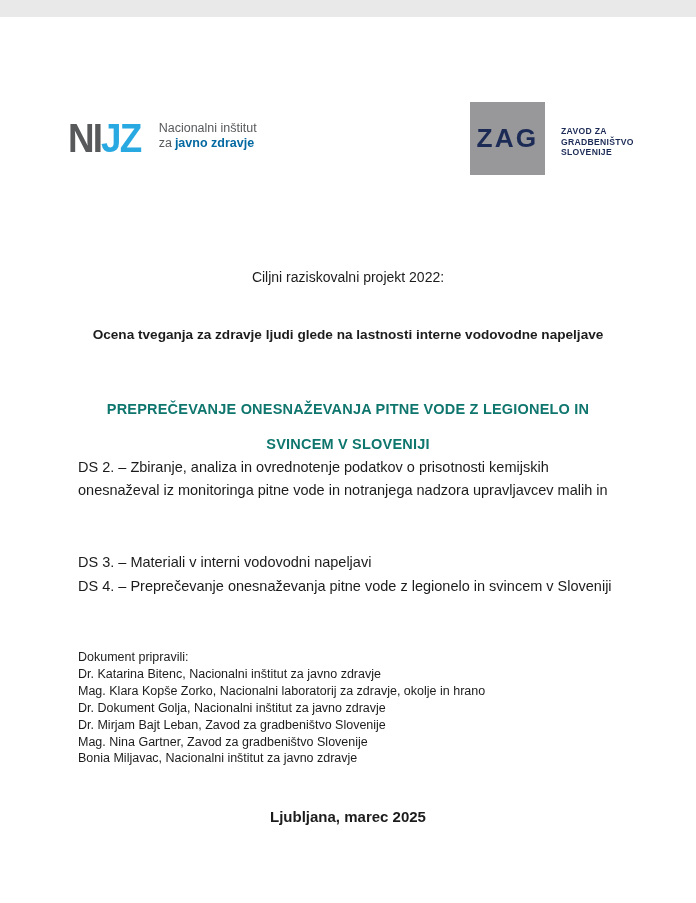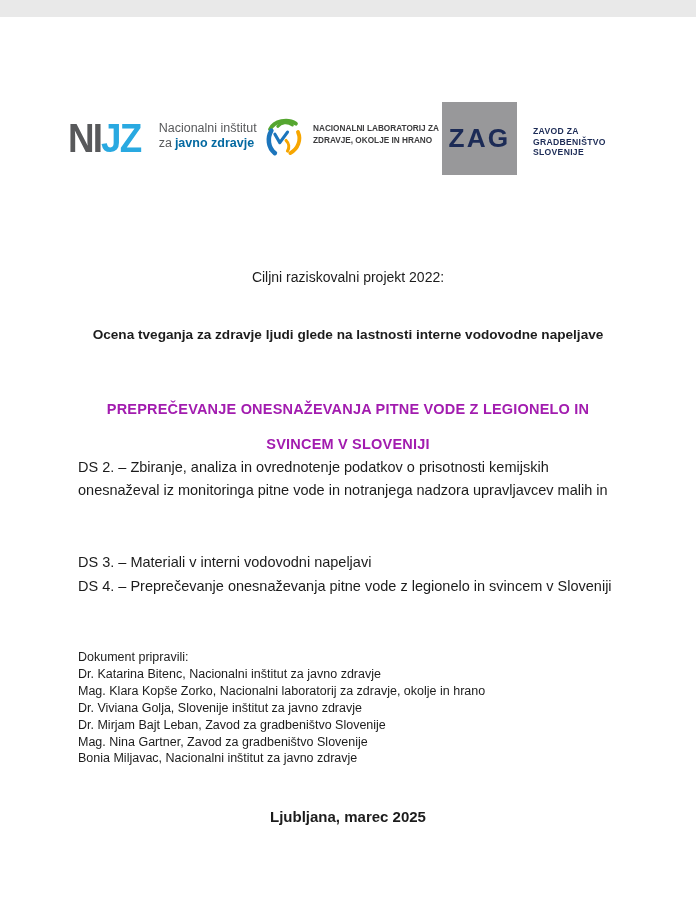--- a/index.html
+++ b/index.html
@@ -30,40 +30,40 @@
   
   .logo-nlzoh{left:263px;top:91px;}
   .nlzoh-icon{width:42px;height:58px;flex:0 0 auto;}
   .nlzoh-text{
     margin-left:8px;margin-top:14px;
     font-size:9.8px;font-weight:700;line-height:11.5px;color:#3B3B3D;
     transform:scaleX(0.84);transform-origin:left top;white-space:nowrap;
   }
 
   
-  .logo-zag{left:442px;top:85px;}
+  .logo-zag{left:470px;top:85px;}
   .zag-box{
     width:75px;height:73px;background:#98989A;
     display:flex;align-items:center;justify-content:center;
   }
   .zag-acronym{
     color:#1C2B56;font-size:25px;font-weight:800;letter-spacing:2px;
     transform:scaleX(1.05);
   }
   .zag-text{
     margin-left:16px;margin-top:24px;
     font-size:8.6px;font-weight:700;line-height:10.5px;letter-spacing:.3px;
     color:#1C2B56;white-space:nowrap;
   }
 
   
   .centerline{position:absolute;left:0;width:100%;text-align:center;white-space:nowrap;}
   .project-line{top:252px;font-size:14px;font-weight:400;}
   .project-title{top:310px;font-size:13.6px;font-weight:700;}
-  .main-title{font-size:14.5px;font-weight:700;color:#a21caf;letter-spacing:.2px;}
+  .main-title{font-size:14.5px;font-weight:700;color:#0f766e;letter-spacing:.2px;}
   .main-title-1{top:384px;}
   .main-title-2{top:419px;}
 
   
   .ds{position:absolute;left:78px;font-size:14.5px;line-height:23.4px;white-space:nowrap;}
   .ds2{top:439px;}
   .ds3{top:534px;}
   .ds4{top:558px;}
   .ds-line{display:block;}
 
@@ -84,34 +84,20 @@
       <span class="nijz-gray">NI</span><span class="nijz-blue">JZ</span>
     </div>
     <div class="nijz-tagline">
       <div>Nacionalni inštitut</div>
       <div>
         <span>za</span><span class="hl">javno zdravje</span>
       </div>
     </div>
   </div>
 
-  <div class="logo logo-nlzoh">
-    <svg class="nlzoh-icon" viewBox="0 0 60 60" aria-hidden="true">
-      <path d="M10 19 C16 7 35 3 47 11" stroke="#55A630" stroke-width="5.5" fill="none" stroke-linecap="round"></path>
-      <path d="M42 13 C35 8 26 9 21 15" stroke="#55A630" stroke-width="4" fill="none" stroke-linecap="round"></path>
-      <path d="M12 21 C6 31 7 45 17 53" stroke="#1C75BC" stroke-width="6.5" fill="none" stroke-linecap="round"></path>
-      <path d="M17 26 L24 38 L35 23" stroke="#1C75BC" stroke-width="4.5" fill="none" stroke-linecap="round" stroke-linejoin="round"></path>
-      <path d="M50 23 C55 34 50 47 39 53" stroke="#F7A600" stroke-width="5.5" fill="none" stroke-linecap="round"></path>
-      <path d="M33 35 C37 39 38 45 35 50" stroke="#F7A600" stroke-width="4.5" fill="none" stroke-linecap="round"></path>
-    </svg>
-    <div class="nlzoh-text">
-      <div>NACIONALNI LABORATORIJ ZA</div>
-      <div>ZDRAVJE, OKOLJE IN HRANO</div>
-    </div>
-  </div>
 
   <div class="logo logo-zag">
     <div class="zag-box">
       <span class="zag-acronym">ZAG</span>
     </div>
     <div class="zag-text">
       <div>ZAVOD ZA</div>
       <div>GRADBENIŠTVO</div>
       <div>SLOVENIJE</div>
     </div>
@@ -126,21 +112,21 @@
     <span class="ds-line">DS 2. – Zbiranje, analiza in ovrednotenje podatkov o prisotnosti kemijskih</span>
     <span class="ds-line">onesnaževal iz monitoringa pitne vode in notranjega nadzora upravljavcev malih in</span>
   </div>
   <div class="ds ds3">DS 3. – Materiali v interni vodovodni napeljavi</div>
   <div class="ds ds4">DS 4. – Preprečevanje onesnaževanja pitne vode z legionelo in svincem v Sloveniji</div>
 
   <div class="authors">
     <div>Dokument pripravili:</div>
     <div>Dr. Katarina Bitenc, Nacionalni inštitut za javno zdravje</div>
     <div>Mag. Klara Kopše Zorko, Nacionalni laboratorij za zdravje, okolje in hrano</div>
-    <div>Dr. Viviana Golja, Slovenije inštitut za javno zdravje</div>
+    <div>Dr. Dokument Golja, Nacionalni inštitut za javno zdravje</div>
     <div>Dr. Mirjam Bajt Leban, Zavod za gradbeništvo Slovenije</div>
     <div>Mag. Nina Gartner, Zavod za gradbeništvo Slovenije</div>
     <div>Bonia Miljavac, Nacionalni inštitut za javno zdravje</div>
   </div>
 
   <div class="centerline footer-date">Ljubljana, marec 2025</div>
 
 </div>
 
 </body></html>

